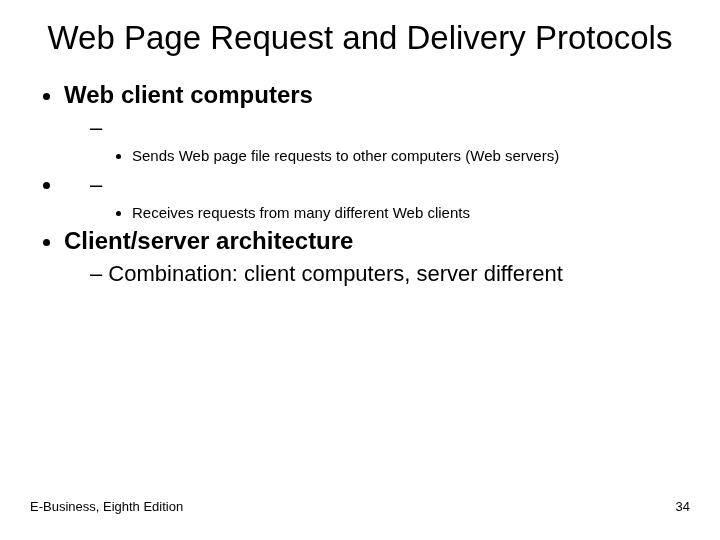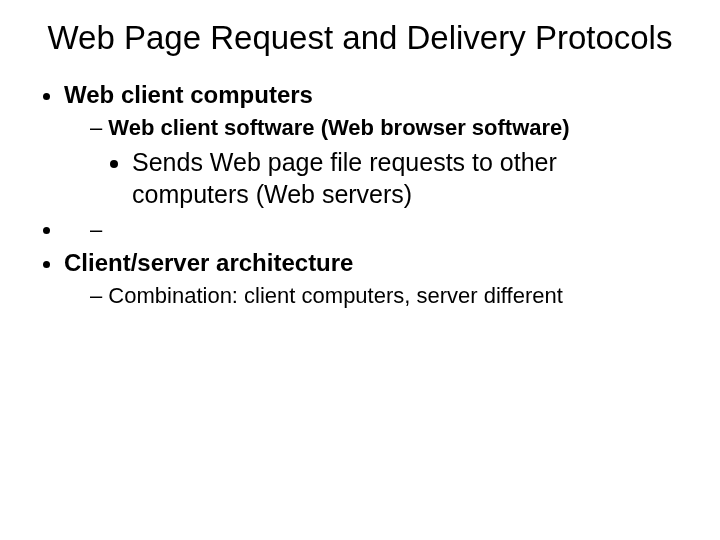--- a/index.html
+++ b/index.html
@@ -41,21 +41,21 @@
     font-size: 22px;
     line-height: 1.28;
   }
   ul.lvl2 > li::before {
     content: "– ";
   }
   ul.lvl3 {
     list-style: disc;
     margin: 4px 0 4px 0;
     padding-left: 42px;
-    font-size: 25px;
+    font-size: 15px;
     line-height: 1.28;
   }
   ul.lvl3 > li { padding-right: 10px; }
   .bold { font-weight: 700; margin-top: 40px; }
   .footer {
     position: absolute;
     left: 30px;
     right: 30px;
     bottom: 26px;
     font-size: 13px;
@@ -67,40 +67,48 @@
 <body>
 
 <div class="slide">
   <h1 class="title">Web Page Request and Delivery Protocols</h1>
 
   <ul class="lvl1">
     <li>
       <span class="bold">Web client computers</span>
       <ul class="lvl2">
         <li>
-          <span class="bold">Web client software (Web browser software)</span>
           <ul class="lvl3">
             <li>
               <span>Sends Web page file requests to other computers (Web servers)</span>
             </li>
           </ul>
         </li>
       </ul>
     </li>
 
     <li>
       <ul class="lvl2">
         <li>
+          <ul class="lvl3">
+            <li>
+              <span>Receives requests from many different Web clients</span>
+            </li>
+          </ul>
         </li>
       </ul>
     </li>
 
     <li>
       <span class="bold">Client/server architecture</span>
       <ul class="lvl2">
         <li>
           <span>Combination: client computers, server different</span>
         </li>
       </ul>
     </li>
   </ul>
 
+  <div class="footer">
+    <span>E-Business, Eighth Edition</span>
+    <span>34</span>
+  </div>
 </div>
 
 </body></html>

